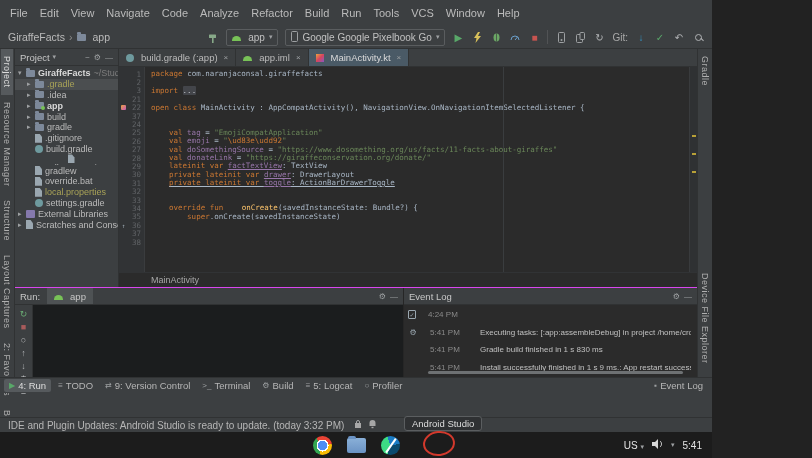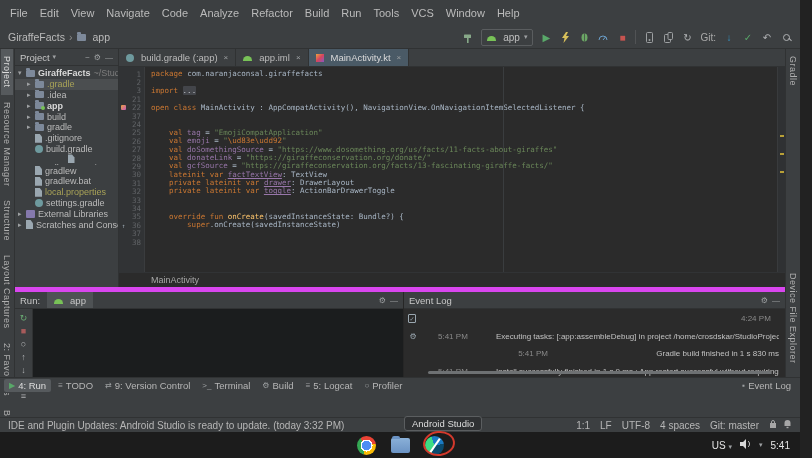--- a/index.html
+++ b/index.html
@@ -1,18 +1,18 @@
 <!DOCTYPE html>
 <html><head>
 <meta charset="utf-8">
 <style>
   * { margin:0; padding:0; box-sizing:border-box; cursor:default; }
   html,body { background:#222; }
   #screen {
-    width:800px; height:458px; position:relative; overflow:hidden;
+    width:712px; height:458px; position:relative; overflow:hidden;
     background:#3c3f41; color:#bbbbbb;
     font-family:"Liberation Sans", sans-serif;
     display:flex; flex-direction:column;
   }
   
   .menubar { height:26px; display:flex; align-items:center; padding:0 4px; font-size:11px; flex:none; }
   .menu-item { padding:2px 6px; }
   
   .navbar { height:23px; display:flex; align-items:center; padding:0 8px; font-size:10.5px; border-bottom:1px solid #303233; flex:none; }
   .crumbs { display:flex; align-items:center; gap:4px; }
@@ -73,36 +73,36 @@
   .gln { height:8.4px; display:flex; align-items:center; }
   .gico { width:9px; display:flex; justify-content:center; align-items:center; font-size:6px; color:#9aa7b0; }
   .g-class { background:linear-gradient(135deg,#e9a33f,#c757bc); width:5px; height:5px; border-radius:1px; margin-left:2px; }
   .gnum { flex:1; text-align:right; padding-right:3px; }
   .code { flex:1; position:relative; font:7.5px "DejaVu Sans Mono", monospace; padding:3px 0 0 6px; color:#a9b7c6; overflow:hidden; }
   .cline { height:8.4px; line-height:8.4px; white-space:pre; }
   .guide { position:absolute; top:0; bottom:0; left:358px; width:1px; background:#3a3d3f; }
   .error-stripe { width:8px; background:#2f3133; border-left:1px solid #393b3d; position:relative; flex:none; }
   .mark { position:absolute; right:1.5px; width:4px; height:2px; background:#b8a037; }
   .tk-kw { color:#cc7832; } .tk-pl { color:#a9b7c6; } .tk-str { color:#6a8759; }
-  .tk-esc { color:#cc7832; } .tk-num { color:#6897bb; } .tk-fn { color:#ffc66d; }
+  .tk-esc { color:#cc7832; } .tk-num { color:#6897bb; } .tk-fn { color:#ffc66d;margin-left:14px; }
   .tk-prop { color:#9876aa; } .tk-propu { color:#9876aa; text-decoration:underline; text-underline-offset:1px; }
   .tk-fold { background:#43454a; color:#c8cdd2; border-radius:1px; }
   .crumb-bottom { height:15px; display:flex; align-items:center; padding-left:32px; font-size:9px; color:#a7a7a7; border-top:1px solid #313335; flex:none; }
   
-  .lower { flex:1; display:flex; border-top:5px solid #d946ef; min-height:0; }
+  .lower { flex:1; display:flex; border-top:1px solid #d946ef; min-height:0; }
   .run-panel { width:389px; display:flex; flex-direction:column; border-right:1px solid #262626; min-width:0; flex:none; }
   .run-tab { display:flex; align-items:center; gap:4px; background:#4e5254; padding:0 7px; height:16px; margin-left:4px; color:#c7c7c7; }
   .run-body { flex:1; display:flex; min-height:0; }
   .run-icons { width:18px; background:#3c3f41; border-right:1px solid #303233; display:flex; flex-direction:column; align-items:center; padding-top:4px; gap:3px; flex:none; }
   .ricon { font-size:9px; color:#afb1b3; line-height:10px; }
   .run-console { flex:1; background:#1b1d1e; }
   .event-panel { flex:1; display:flex; flex-direction:column; background:#2b2b2b; position:relative; min-width:0; }
   .event-panel .panel-head { background:#3c3f41; }
   .event-body { flex:1; padding:5px 6px 0 4px; font-size:8px; overflow:hidden; }
-  .event-entry { display:flex; gap:20px; margin-bottom:8.5px; align-items:flex-start;justify-content:space-between; }
+  .event-entry { display:flex; gap:12px; margin-bottom:8.5px; align-items:flex-start; }
   .eico { width:10px; flex:none; display:flex; justify-content:center; color:#9aa7b0; font-size:8px; line-height:9px; }
   .eico-install { border:1px solid #9aa7b0; width:8px; height:9px; font-size:6px; text-align:center; border-radius:1px; }
   .etime { color:#8a8a8a; flex:none; width:38px; }
   .etext { color:#c2c2c2; white-space:nowrap; overflow:hidden; }
   .event-hscroll { position:absolute; bottom:3px; left:24px; right:14px; height:3px; background:#6e7173; border-radius:2px; }
   
   .twbar { height:16px; background:#3c3f41; border-top:1px solid #303233; display:flex; align-items:center; font-size:9.5px; padding:0 4px; gap:2px; flex:none; }
   .twitem { display:flex; align-items:center; gap:3px; padding:1px 5px; border-radius:2px; color:#b6b6b6; }
   .twitem.active { background:#565a5d; color:#dddddd; }
   .twicon { font-size:8px; color:#9da0a2; }
@@ -159,20 +159,27 @@
     <div class="toolbar">
       <span class="tbtn">
         <svg width="11" height="11">
             <rect x="1" y="2.5" width="7" height="3.5" rx="0.6" fill="#87a888"></rect>
             <rect x="4" y="5" width="1.6" height="6" fill="#87a888"></rect>
           </svg>
       </span>
       <div class="combo">
         <span class="tico tico-android"></span>
         <span>app</span>
+        <span class="caret">▾</span>
+      </div>
+      <div class="combo">
+        <span><svg width="7" height="11">
+              <rect x="0.5" y="0.5" width="6" height="10" rx="1" fill="none" stroke="#9da0a2"></rect>
+            </svg></span>
+        <span>Google Google Pixelbook Go</span>
         <span class="caret">▾</span>
       </div>
       <span class="tbtn green">▶</span>
       <span class="tbtn">
         <svg width="7" height="11">
             <polygon points="4,0 0,6 2.5,6 1.5,11 7,4 4,4 6,0" fill="#d8c05a"></polygon>
           </svg>
       </span>
       <span class="tbtn">
         <svg width="9" height="10">
@@ -287,21 +294,21 @@
                 <span class="tlabel">gradle.properties</span>
               </div>
               <div class="tree-row" style="padding-left: 12px;">
                 <span class="chev"></span>
                 <span class="tico tico-file"></span>
                 <span class="tlabel">gradlew</span>
               </div>
               <div class="tree-row" style="padding-left: 12px;">
                 <span class="chev"></span>
                 <span class="tico tico-file"></span>
-                <span class="tlabel">gradlew.bat</span>
+                <span class="tlabel">override.bat</span>
               </div>
               <div class="tree-row" style="padding-left: 12px;">
                 <span class="chev"></span>
                 <span class="tico tico-file"></span>
                 <span class="tlabel c-ignored">local.properties</span>
               </div>
               <div class="tree-row" style="padding-left: 12px;">
                 <span class="chev"></span>
                 <span class="tico tico-gradle"></span>
                 <span class="tlabel">settings.gradle</span>
@@ -431,24 +438,23 @@
                   <div class="cline"></div>
                   <div class="cline"><span class="tk-kw">import </span><span class="tk-fold">...</span></div>
                   <div class="cline"></div>
                   <div class="cline"><span class="tk-kw">open class </span><span class="tk-pl">MainActivity</span><span class="tk-pl"> : AppCompatActivity(), NavigationView.OnNavigationItemSelectedListener {</span></div>
                   <div class="cline"></div>
                   <div class="cline"></div>
                   <div class="cline" style="padding-left: 4ch;"><span class="tk-kw">val </span><span class="tk-prop">tag</span><span class="tk-pl"> = </span><span class="tk-str">"EmojiCompatApplication"</span></div>
                   <div class="cline" style="padding-left: 4ch;"><span class="tk-kw">val </span><span class="tk-prop">emoji</span><span class="tk-pl"> = </span><span class="tk-str">"</span><span class="tk-esc">\ud83e\udd92</span><span class="tk-str">"</span></div>
                   <div class="cline" style="padding-left: 4ch;"><span class="tk-kw">val </span><span class="tk-prop">doSomethingSource</span><span class="tk-pl"> = </span><span class="tk-str">"https://www.dosomething.org/us/facts/11-facts-about-giraffes"</span></div>
                   <div class="cline" style="padding-left: 4ch;"><span class="tk-kw">val </span><span class="tk-prop">donateLink</span><span class="tk-pl"> = </span><span class="tk-str">"https://giraffeconservation.org/donate/"</span></div>
-                  <div class="cline" style="padding-left: 4ch;"><span class="tk-kw">val </span><span class="tk-prop">gcfSource</span><span class="tk-pl"> = </span><span class="tk-str">"https://giraffeconservation.org/facts/13-fascinating-giraffe-facts/"</span></div>
                   <div class="cline" style="padding-left: 4ch;"><span class="tk-kw">lateinit var </span><span class="tk-propu">factTextView</span><span class="tk-pl">: TextView</span></div>
                   <div class="cline" style="padding-left: 4ch;"><span class="tk-kw">private lateinit var </span><span class="tk-propu">drawer</span><span class="tk-pl">: DrawerLayout</span></div>
-                  <div class="cline" style="padding-left: 4ch;"><span class="tk-kw">private lateinit var </span><span class="tk-propu">toggle</span><span class="tk-pl">: ActionBarDrawerToggle</span></div>
+                  <div class="cline" style="padding-left: 4ch; text-decoration: underline;"><span class="tk-kw">private lateinit var </span><span class="tk-propu">toggle</span><span class="tk-pl">: ActionBarDrawerToggle</span></div>
                   <div class="cline"></div>
                   <div class="cline"></div>
                   <div class="cline" style="padding-left: 4ch;"><span class="tk-kw">override fun </span><span class="tk-fn">onCreate</span><span class="tk-pl">(savedInstanceState: Bundle?) {</span></div>
                   <div class="cline" style="padding-left: 8ch;"><span class="tk-kw">super</span><span class="tk-pl">.onCreate(savedInstanceState)</span></div>
                   <div class="cline"></div>
                 </div>
             </div>
             <div class="error-stripe">
               <span class="mark" style="top:68px"></span>
               <span class="mark" style="top:86px"></span>
@@ -565,27 +571,20 @@
     <div class="tw-right">
         <div class="twitem">
           <span class="twicon">▪</span>
           <span>Event Log</span>
         </div>
       </div>
   </div>
 
   <div class="statusbar">
     <span class="sb-msg">IDE and Plugin Updates: Android Studio is ready to update. (today 3:32 PM)</span>
-    <span class="sb-right">
-        <span class="sbitem">1:1</span>
-        <span class="sbitem">LF</span>
-        <span class="sbitem">UTF-8</span>
-        <span class="sbitem">4 spaces</span>
-        <span class="sbitem">Git: master</span>
-      </span>
     <span class="sb-icons">
       <span>
         <svg width="8" height="10">
             <rect x="1" y="4" width="6" height="5" fill="#a7a7a7"></rect>
             <path d="M2.5 4V3a1.5 1.5 0 013 0v1" stroke="#a7a7a7" fill="none"></path>
           </svg>
       </span>
       <span>
         <svg width="9" height="10">
             <path d="M4.5 1a3 3 0 013 3v3h-6V4a3 3 0 013-3z" fill="#a7a7a7"></path>

